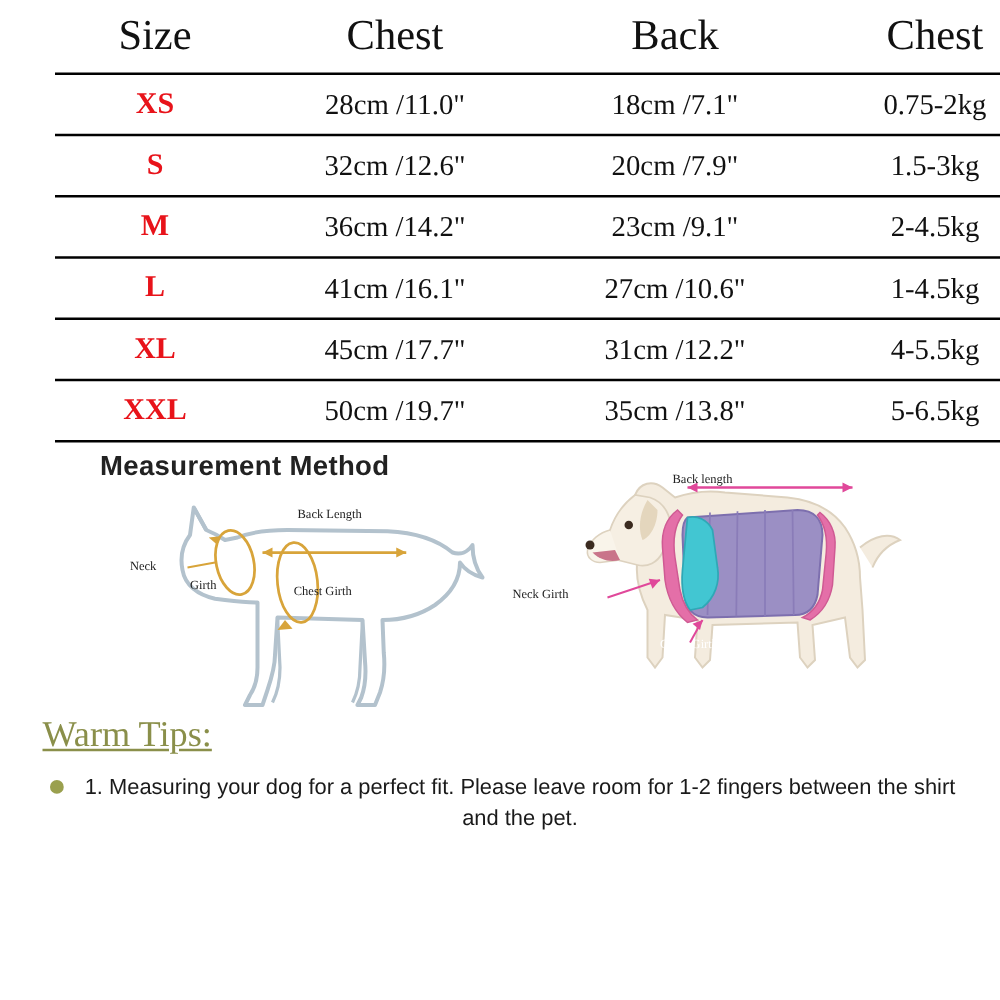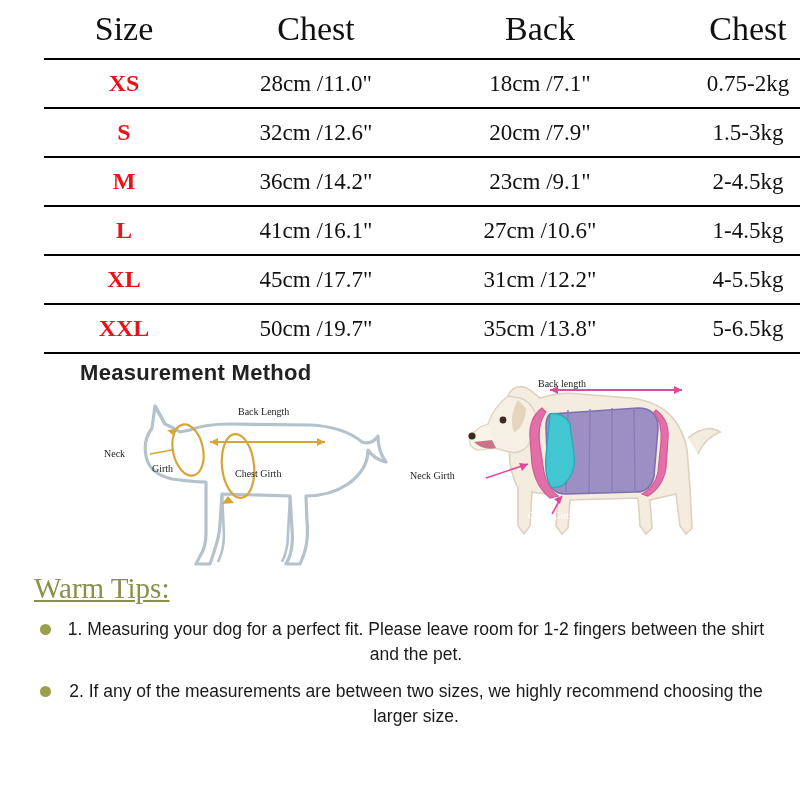--- a/index.html
+++ b/index.html
@@ -290,19 +290,15 @@
     </div>
   </div>
 
   <div class="tips">
     <div class="tips-title">Warm Tips:</div>
 
     <div class="tip-row">
       <span class="bullet"></span>
       <span class="tip-text">1. Measuring your dog for a perfect fit. Please leave room for 1-2 fingers between the shirt and the pet.</span>
     </div>
-    <div class="tip-row">
-      <span class="bullet"></span>
-      <span class="tip-text">2. If any of the measurements are between two sizes, we highly recommend choosing the larger size.</span>
-    </div>
   </div>
 
 </div>
 
 </body></html>

